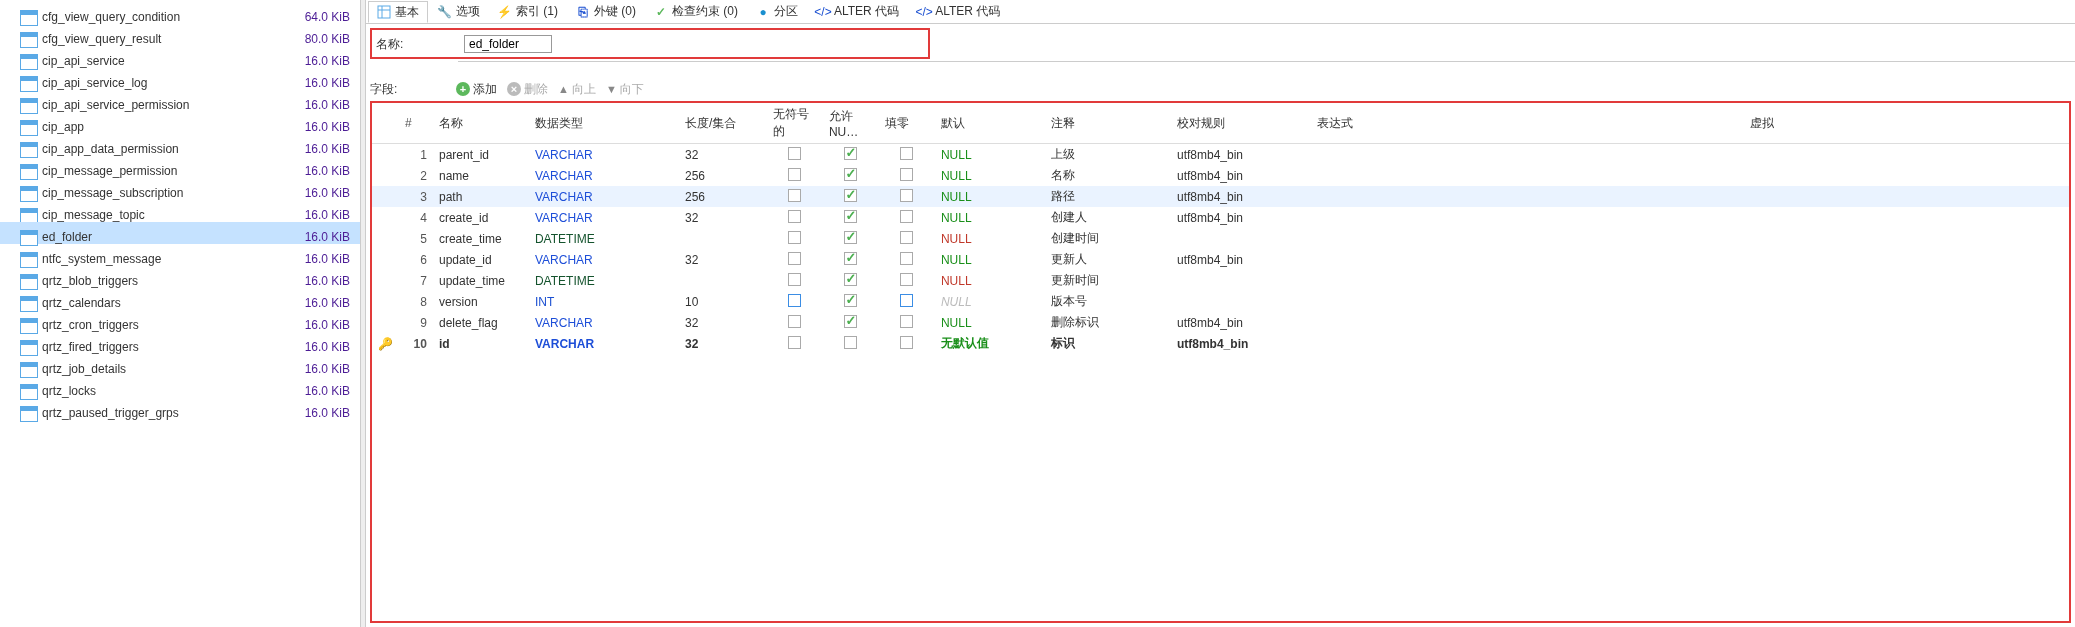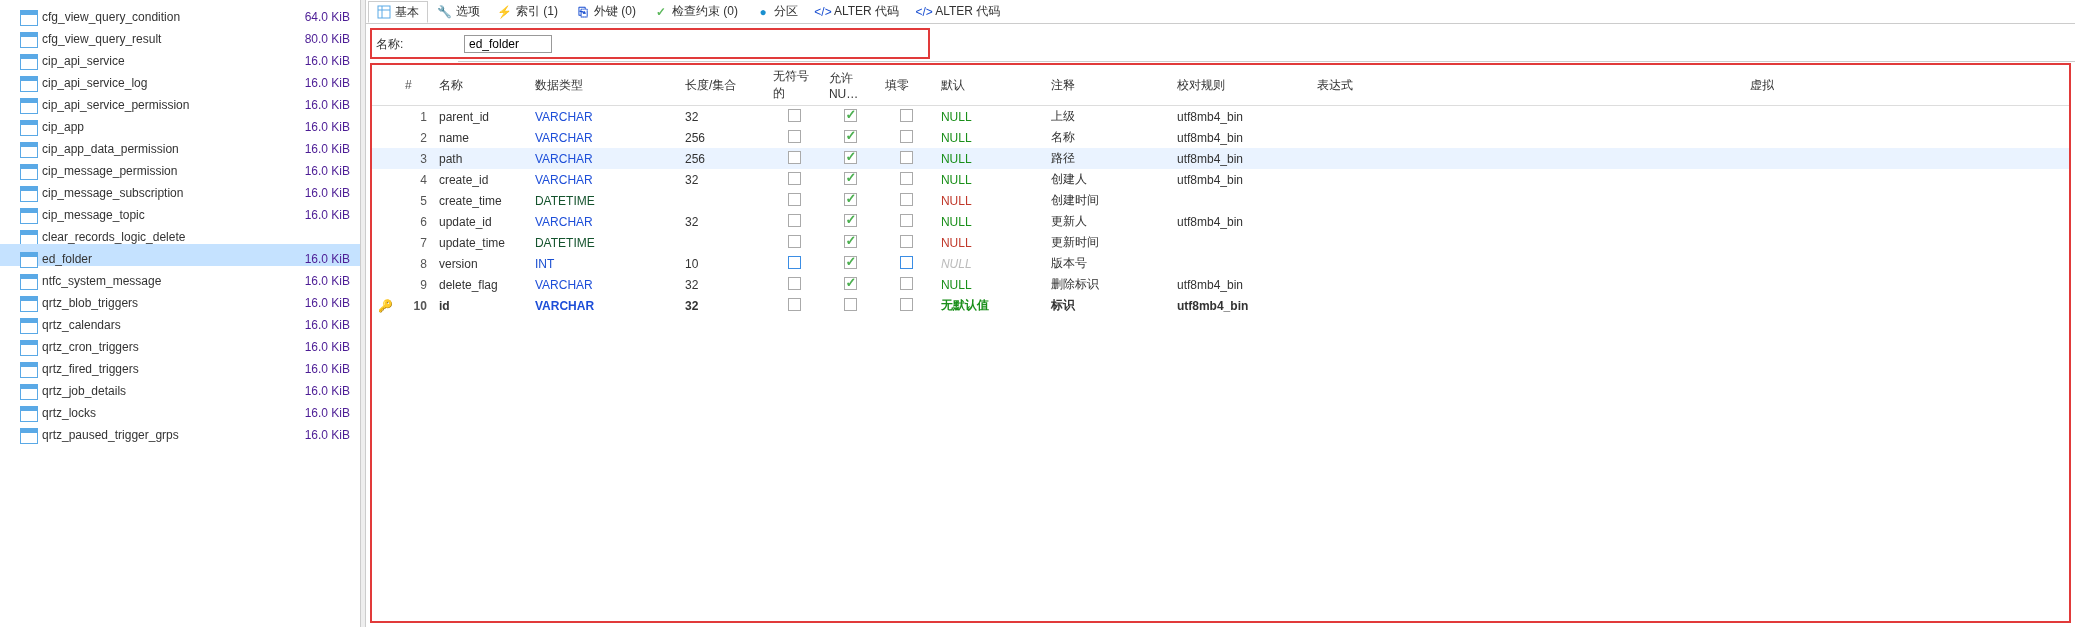--- a/index.html
+++ b/index.html
@@ -104,25 +104,20 @@
     <div class="sidebar-item">
       <span class="table-icon"></span>
       <span class="sidebar-label">cip_message_subscription</span>
       <span class="sidebar-size">16.0 KiB</span>
     </div>
     <div class="sidebar-item">
       <span class="table-icon"></span>
       <span class="sidebar-label">cip_message_topic</span>
       <span class="sidebar-size">16.0 KiB</span>
     </div>
-    <div class="sidebar-item">
-      <span class="table-icon"></span>
-      <span class="sidebar-label">clear_records_logic_delete</span>
-      <span class="sidebar-size"></span>
-    </div>
     <div class="sidebar-item selected">
       <span class="table-icon"></span>
       <span class="sidebar-label">ed_folder</span>
       <span class="sidebar-size">16.0 KiB</span>
     </div>
     <div class="sidebar-item">
       <span class="table-icon"></span>
       <span class="sidebar-label">ntfc_system_message</span>
       <span class="sidebar-size">16.0 KiB</span>
     </div>
@@ -227,20 +222,39 @@
       <div class="form-row">
         <span class="form-label">名称:</span>
         <input class="form-input" value="ed_folder" style="">
       </div>
     </div>
   </div>
   <div style="display:flex;">
       <div class="long-border"></div>
     </div>
 
+  <div class="field-toolbar">
+    <span class="field-toolbar-label">字段:</span>
+    <span class="tb-btn">
+      <span class="circ green">+</span>
+      <span>添加</span>
+    </span>
+    <span class="tb-btn disabled">
+      <span class="circ gray">×</span>
+      <span>删除</span>
+    </span>
+    <span class="tb-btn disabled">
+      <span class="arrow-icon">▲</span>
+      <span>向上</span>
+    </span>
+    <span class="tb-btn disabled">
+      <span class="arrow-icon">▼</span>
+      <span>向下</span>
+    </span>
+  </div>
 
   <div class="grid-wrap">
     <table class="grid">
       <thead>
         <tr>
           <th class="keycell"></th>
           <th class="rownum">#</th>
           <th class="col-name">名称</th>
           <th class="dtype">数据类型</th>
           <th class="len">长度/集合</th>

